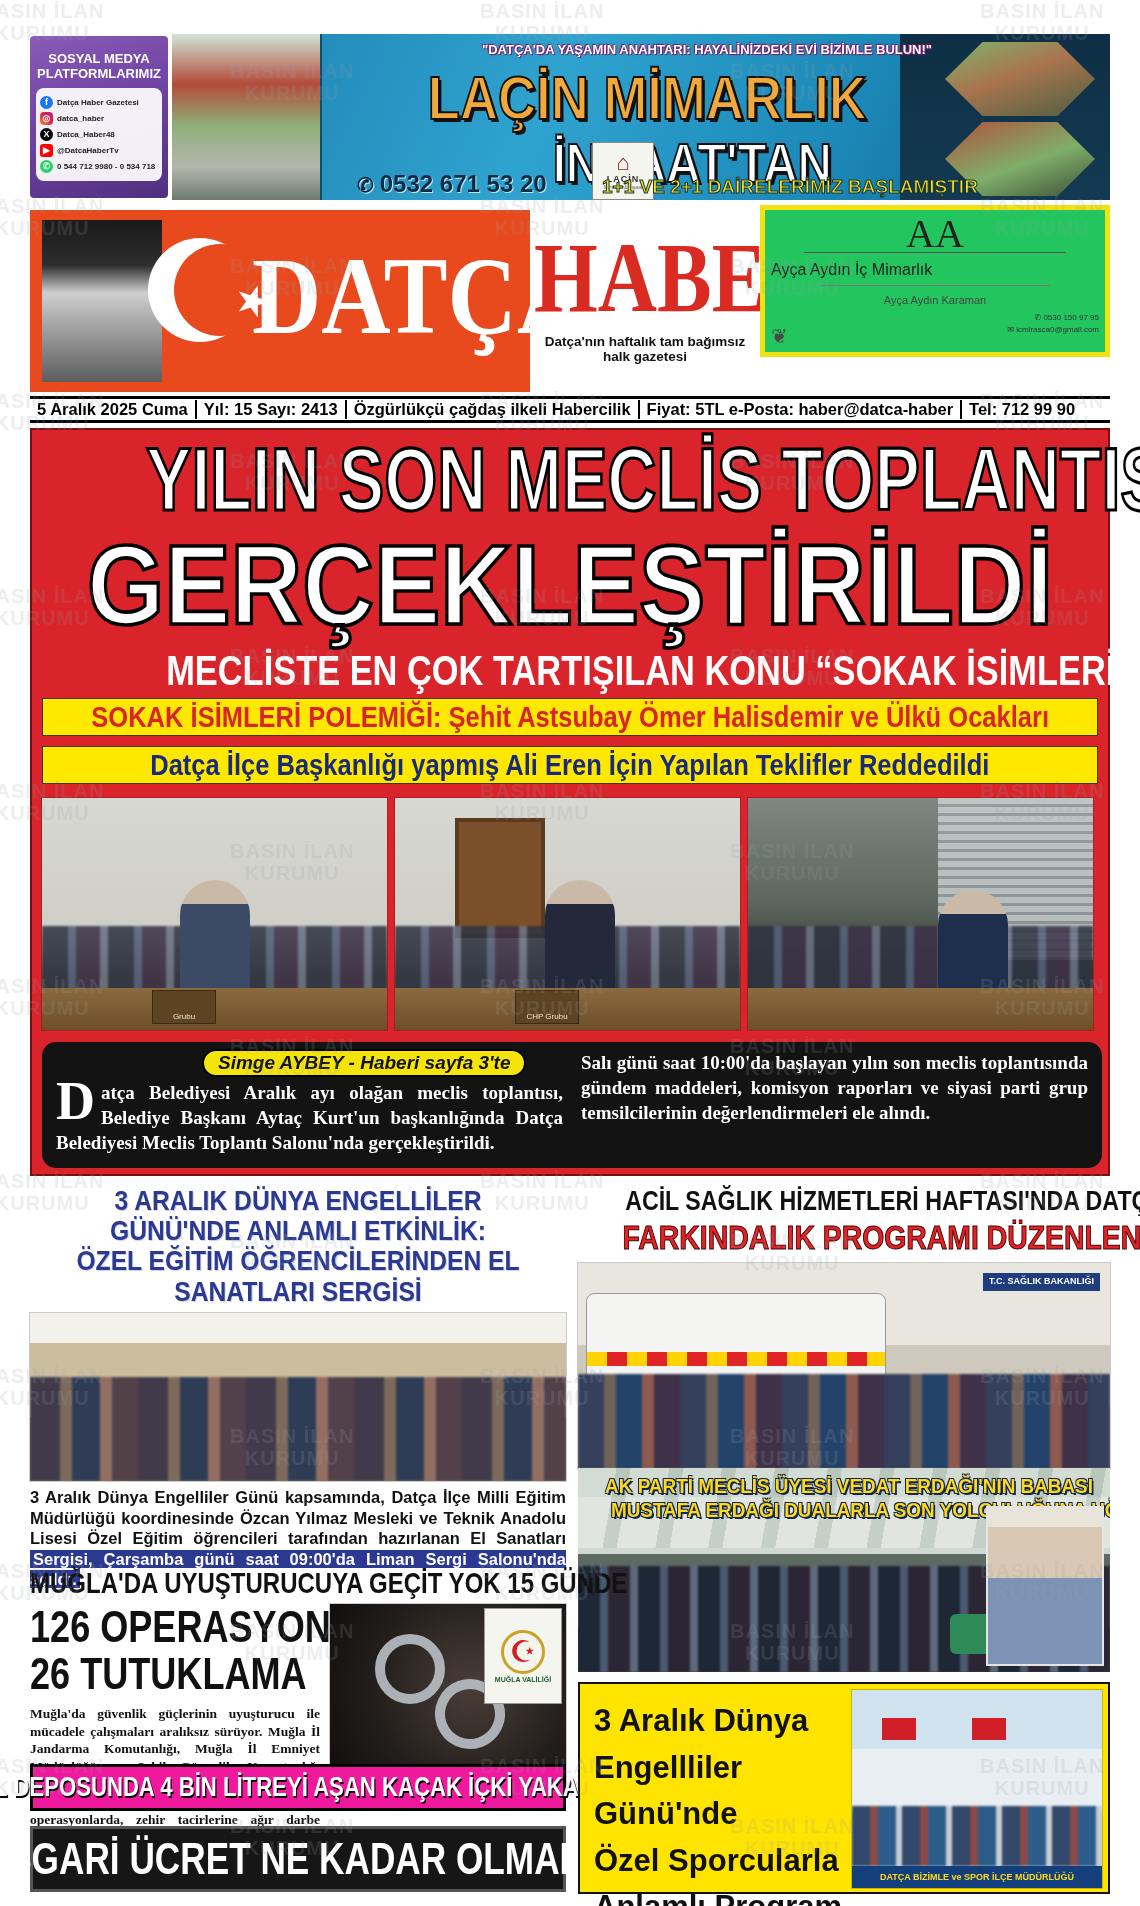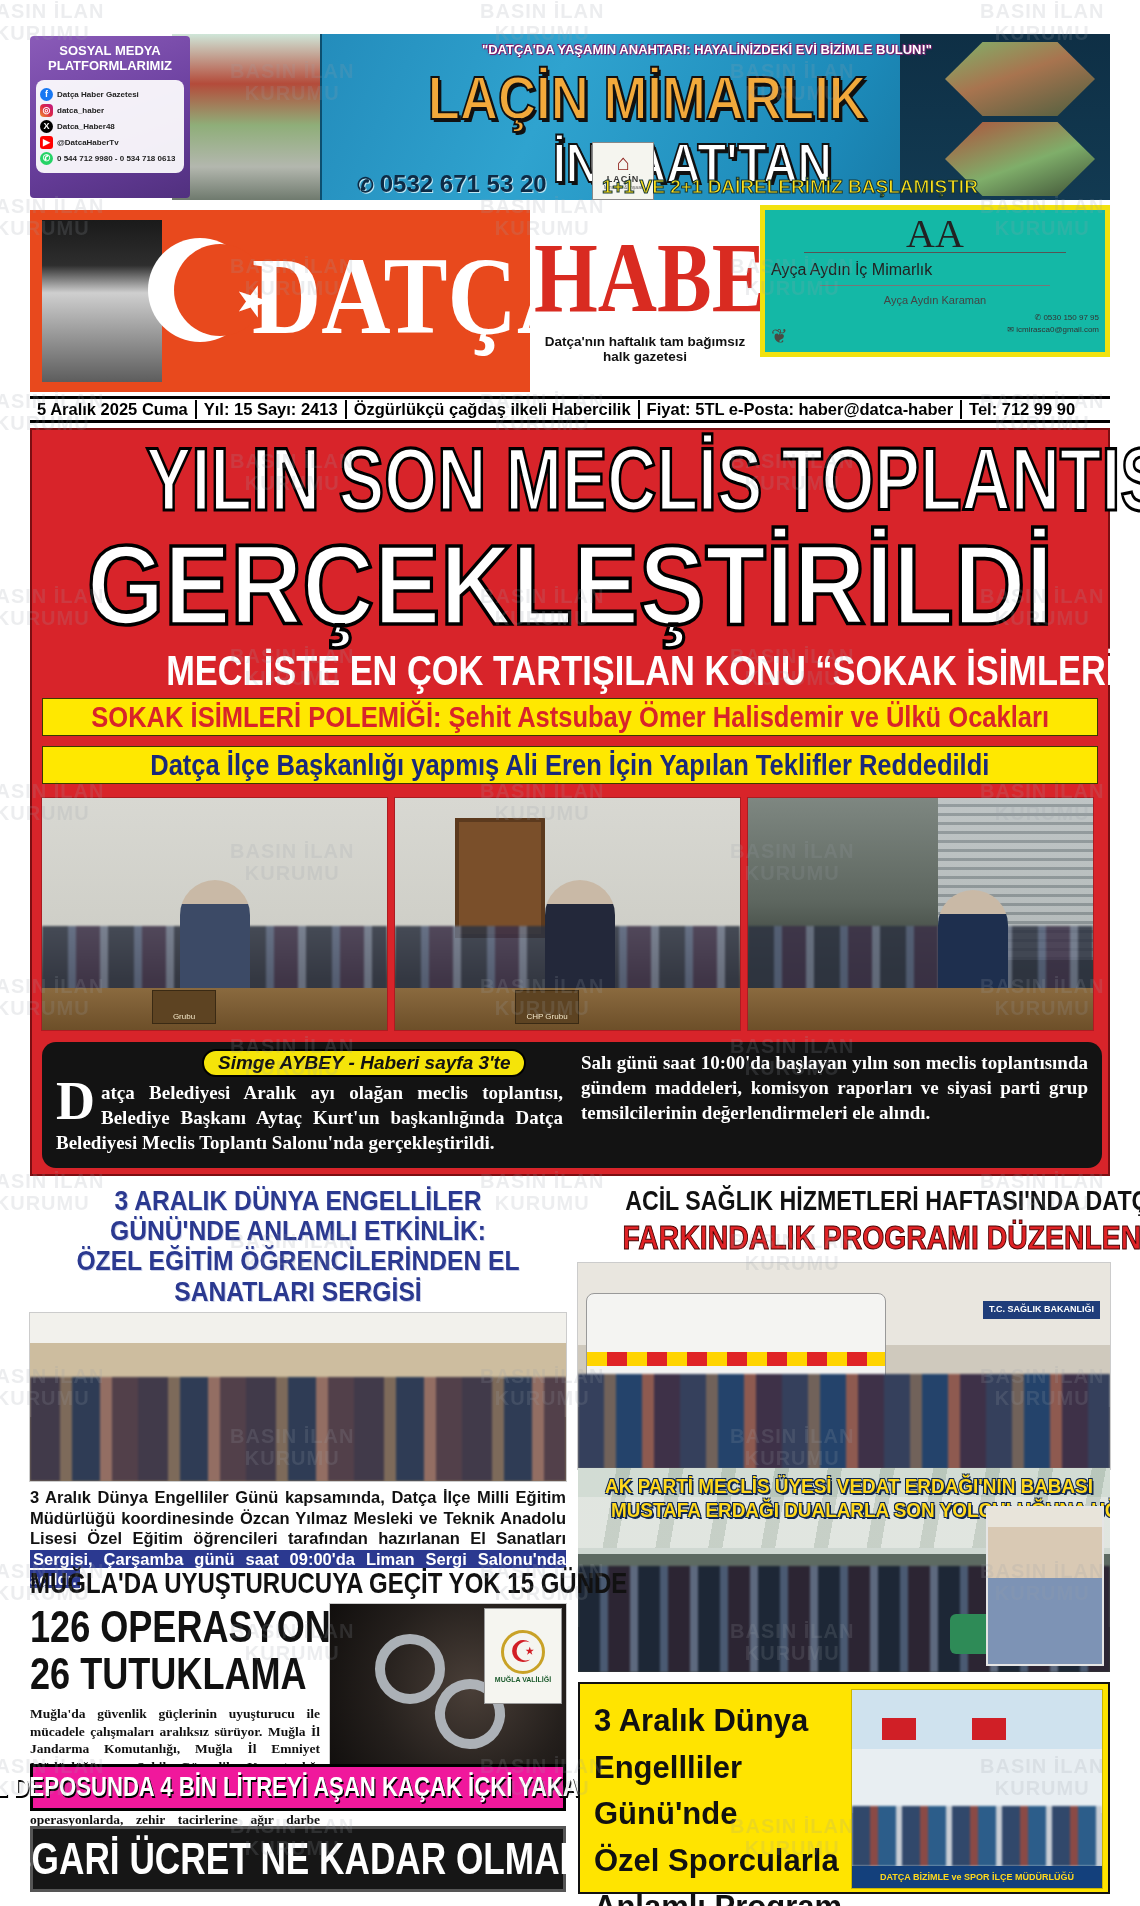--- a/index.html
+++ b/index.html
@@ -6,21 +6,21 @@
   body { background:#e8e8e8; font-family:"Liberation Sans", sans-serif; }
   #page { position:relative; width:1140px; height:1906px; background:#ffffff; margin:0 auto; overflow:hidden; }
 
   
   #watermarks { position:absolute; inset:0; pointer-events:none; z-index:50; }
   #watermarks span { position:absolute; font-weight:bold; font-size:20px; color:#9aa0a8; opacity:.18; letter-spacing:1px; white-space:pre-line; text-align:center; line-height:1.1; }
 
   .cond { display:inline-block; transform:scaleX(.85); transform-origin:center; white-space:nowrap; }
 
   
-  #social-box { position:absolute; left:30px; top:36px; width:160px; height:162px; background:linear-gradient(160deg,#8a5bb8 0%,#6a3f9e 55%,#51307f 100%); border-radius:4px; padding:8px 6px 6px; z-index:2;}
+  #social-box { position:absolute; left:30px; top:36px; width:138px; height:162px; background:linear-gradient(160deg,#8a5bb8 0%,#6a3f9e 55%,#51307f 100%); border-radius:4px; padding:16px 6px 6px; z-index:2;}
   #social-box .sm-title { color:#fff; font-weight:bold; font-size:13px; text-align:center; line-height:1.15; }
   #social-card { background:rgba(255,255,255,.92); border-radius:8px; margin-top:6px; padding:5px 4px; }
   .sm-row { display:flex; align-items:center; gap:4px; margin:3px 0; }
   .sm-ico { width:13px; height:13px; border-radius:50%; color:#fff; font-size:9px; font-weight:bold; display:flex; align-items:center; justify-content:center; flex:0 0 13px; }
   .sm-label { font-size:8px; color:#222; font-weight:bold; white-space:nowrap; overflow:hidden; }
   .ico-fb{background:#1877f2;} .ico-ig{background:linear-gradient(45deg,#f09433,#dc2743,#bc1888);border-radius:4px;} .ico-x{background:#000;} .ico-yt{background:#ff0000;border-radius:3px;} .ico-wa{background:#25d366;}
 
   #top-banner { position:absolute; left:172px; top:34px; width:938px; height:166px; background:linear-gradient(115deg,#1d7fb0 0%,#2fa3cf 40%,#1c89b8 70%,#0f5f86 100%); overflow:hidden; z-index:1; }
   #banner-render-left { position:absolute; left:0; top:0; width:150px; height:100%; background:linear-gradient(180deg,#cfe6d8 0%,#b44b3a 30%,#8fae79 55%,#b3b7ae 80%,#6f7a6e 100%); border-right:2px solid #0c4f70; }
   #banner-render-right { position:absolute; right:0; top:0; width:210px; height:100%; background:linear-gradient(180deg,#0e2f45 0%,#123a52 100%); }
@@ -41,21 +41,21 @@
   #ataturk { position:absolute; left:12px; top:10px; width:120px; height:162px; background:linear-gradient(180deg,#1a1a1a 0%,#2e2e2e 28%,#cfcfcf 45%,#9a9a9a 70%,#5d5d5d 100%); }
   #crescent-wrap { position:absolute; left:118px; top:18px; width:120px; height:150px; }
   #crescent { position:absolute; left:0; top:10px; width:104px; height:104px; border-radius:50%; background:#fff; }
   #crescent:after { content:""; position:absolute; left:26px; top:6px; width:92px; height:92px; border-radius:50%; background:#e8491d; }
   #star { position:absolute; left:86px; top:48px; color:#fff; font-size:42px; transform:rotate(18deg); }
   #masthead-datca { position:absolute; left:222px; top:22px; width:300px; text-align:center; font-family:"Liberation Serif", serif; font-weight:bold; font-size:96px; color:#fff; transform:scaleY(1.15); transform-origin:top; }
   #masthead-white { position:absolute; left:500px; top:0; width:226px; height:182px; background:#fff; border-left:4px solid #fff; }
   #masthead-haber { width:100%; text-align:center; font-family:"Liberation Serif", serif; font-weight:bold; font-size:82px; color:#d92b21; margin-top:12px; transform:scaleY(1.2); transform-origin:top; }
   #masthead-tagline { position:absolute; left:0; bottom:28px; width:100%; text-align:center; font-size:13.5px; font-weight:bold; color:#111; }
 
-  #ad-ayca { position:absolute; left:760px; top:205px; width:350px; height:152px; background:#14b8a6; border:5px solid #f2e20e; padding:6px; }
+  #ad-ayca { position:absolute; left:760px; top:205px; width:350px; height:152px; background:#22c55e; border:5px solid #f2e20e; padding:6px; }
   #ad-ayca .aa-logo { text-align:center; font-family:"Liberation Serif", serif; font-size:40px; color:#222; line-height:.9; border-bottom:1px solid #555; width:80%; margin:0 auto; }
   .aa-line1 { font-size:16px; color:#222; margin-top:8px; }
   .aa-line2 { text-align:center; font-size:11px; color:#444; margin-top:6px; border-top:1px solid #777; width:70%; margin-left:auto; margin-right:auto; padding-top:8px;}
   .aa-contact { text-align:right; font-size:8px; color:#333; margin-top:6px; line-height:1.5; }
   #ad-branch { position:absolute; left:6px; bottom:4px; font-size:20px; color:#4a4a42; }
 
   
   #dateline { position:absolute; left:30px; top:396px; width:1080px; height:27px; border-top:3px solid #000; border-bottom:3px solid #000; display:flex; align-items:center; font-weight:bold; font-size:16.5px; color:#000; background:#fff; }
   #dateline span { padding:0 7px; border-right:2px solid #000; white-space:nowrap; }
   #dateline span:last-child { border-right:none; }
@@ -99,21 +99,21 @@
   #sergi-body .hl { background:#2b3990; color:#fff; padding:0 3px; }
 
   #story-health { position:absolute; left:578px; top:1186px; width:532px; }
   #health-h1 { text-align:center; font-weight:bold; font-size:27px; color:#111; }
   #health-h1 .cond{ transform:scaleX(.86); }
   #health-h2 { text-align:center; font-weight:bold; font-size:33px; color:#e02326; -webkit-text-stroke:1px #400; margin-top:2px; }
   #health-h2 .cond{ transform:scaleX(.86); }
   #health-photo { margin-top:6px; width:532px; height:206px; position:relative; overflow:hidden; background:linear-gradient(180deg,#e9e6df 0 40%,#cfc9bd 40% 70%,#9b948a 70% 100%); }
   #ambulance { position:absolute; left:8px; top:30px; width:300px; height:120px; background:#f4f4f2; border:1px solid #999; border-radius:8px; }
   #ambulance .stripe { position:absolute; left:0; right:0; top:58px; height:14px; background:repeating-linear-gradient(90deg,#ffd400 0 20px,#e02326 20px 40px); }
-  #health-sign { position:absolute; right:10px; top:10px; background:#1f3d7a; color:#fff; font-size:9px; font-weight:bold; padding:3px 6px; text-align:center; line-height:1.3;margin-top:28px; }
+  #health-sign { position:absolute; right:10px; top:10px; background:#1f3d7a; color:#fff; font-size:9px; font-weight:bold; padding:3px 6px; text-align:center; line-height:1.3; }
   #health-photo .crowd2 { position:absolute; left:0; right:0; bottom:0; height:46%; background:repeating-linear-gradient(90deg,#35405c 0 26px,#71625a 26px 38px,#24436b 38px 64px,#8e5a50 64px 76px,#3e3148 76px 102px); filter:blur(1.2px); }
 
   #story-funeral { position:absolute; left:578px; top:1468px; width:532px; height:204px; overflow:hidden; background:linear-gradient(180deg,#9fb9aa 0 14%, #cfd8d2 14% 42%, #5d6a62 42% 78%, #39413a 78% 100%); }
   #funeral-canopy { position:absolute; left:0; right:0; top:0; height:80px; background:repeating-linear-gradient(100deg,#e8ebe6 0 38px,#c3ccc2 38px 52px); opacity:.7; }
   .funeral-h { position:relative; text-align:center; font-weight:bold; color:#ffd81c; font-size:21px; text-shadow:2px 2px 0 #10264f, -1px -1px 0 #10264f, 1px -1px 0 #10264f, -1px 1px 0 #10264f; z-index:3; }
   .funeral-h .cond{transform:scaleX(.9);}
   #funeral-crowd { position:absolute; left:0; right:0; bottom:0; height:52%; background:repeating-linear-gradient(90deg,#1d2736 0 22px,#4a5a72 22px 30px,#2c2533 30px 52px,#5d697e 52px 60px); filter:blur(1px); }
   #funeral-portrait { position:absolute; right:6px; top:38px; width:118px; height:160px; background:linear-gradient(180deg,#e8e4da 0 12%, #d9c9b4 12% 45%, #7d93b5 45% 100%); border:2px solid #e5e5e5; z-index:4; }
   #coffin { position:absolute; right:30px; bottom:18px; width:130px; height:40px; background:#2e8b57; border-radius:6px; z-index:2; }
 

